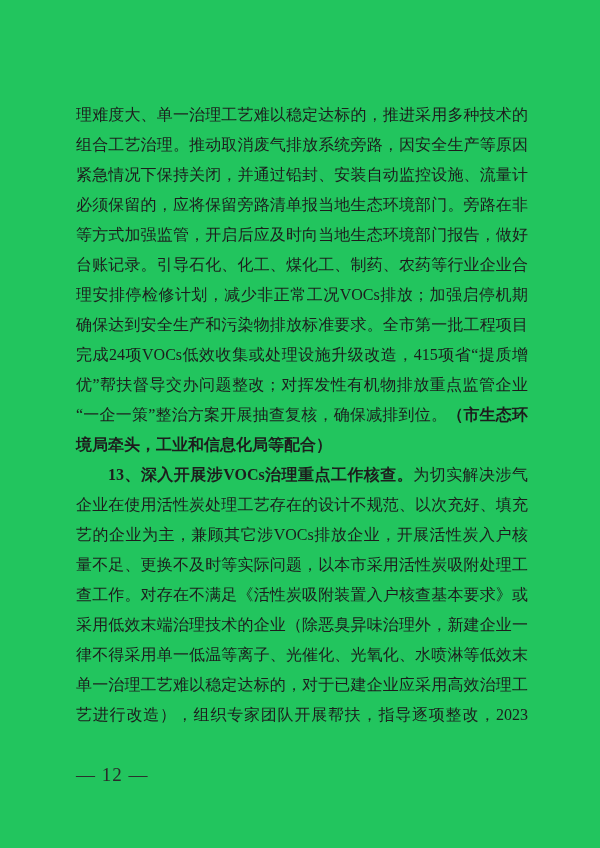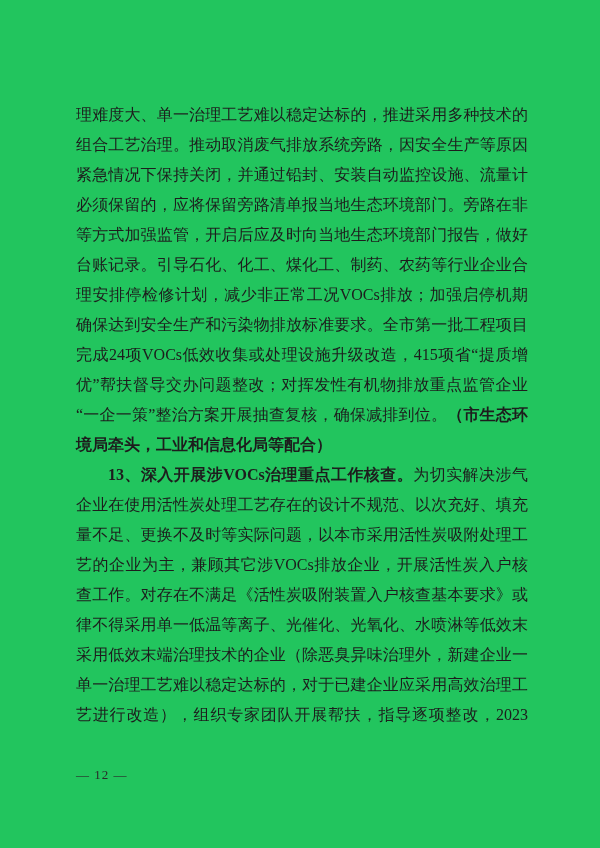--- a/index.html
+++ b/index.html
@@ -39,21 +39,21 @@
   .line.indent {
     text-indent: 32px;
   }
   .seg-bold {
     font-weight: bold;
   }
   .footer {
     position: absolute;
     left: 76px;
     top: 763px;
-    font-size: 13px;
+    font-size: 19px;
     line-height: 24px;
     color: #2a2a2a;
     letter-spacing: 1px;
   }
 </style>
 </head>
 <body>
 
 <div class="page">
   <div class="body-block">
@@ -69,25 +69,25 @@
     <div class="line"><span>完成24项VOCs低效收集或处理设施升级改造，415项省“提质增</span></div>
     <div class="line"><span>优”帮扶督导交办问题整改；对挥发性有机物排放重点监管企业</span></div>
 
     <div class="line"><span>“一企一策”整治方案开展抽查复核，确保减排到位。</span><span class="seg-bold">（市生态环</span></div>
 
     <div class="line no-stretch"><span class="seg-bold">境局牵头，工业和信息化局等配合）</span></div>
 
     <div class="line indent"><span class="seg-bold">13、深入开展涉VOCs治理重点工作核查。</span><span>为切实解决涉气</span></div>
 
     <div class="line"><span>企业在使用活性炭处理工艺存在的设计不规范、以次充好、填充</span></div>
+    <div class="line"><span>艺的企业为主，兼顾其它涉VOCs排放企业，开展活性炭入户核</span></div>
     <div class="line"><span>量不足、更换不及时等实际问题，以本市采用活性炭吸附处理工</span></div>
-    <div class="line"><span>艺的企业为主，兼顾其它涉VOCs排放企业，开展活性炭入户核</span></div>
     <div class="line"><span>查工作。对存在不满足《活性炭吸附装置入户核查基本要求》或</span></div>
+    <div class="line"><span>采用低效末端治理技术的企业（除恶臭异味治理外，新建企业一</span></div>
     <div class="line"><span>律不得采用单一低温等离子、光催化、光氧化、水喷淋等低效末</span></div>
-    <div class="line"><span>采用低效末端治理技术的企业（除恶臭异味治理外，新建企业一</span></div>
     <div class="line"><span>单一治理工艺难以稳定达标的，对于已建企业应采用高效治理工</span></div>
     <div class="line"><span>艺进行改造），组织专家团队开展帮扶，指导逐项整改，2023</span></div>
 
   </div>
 
   <div class="footer">
     <span>— 12 —</span>
   </div>
 </div>
 

